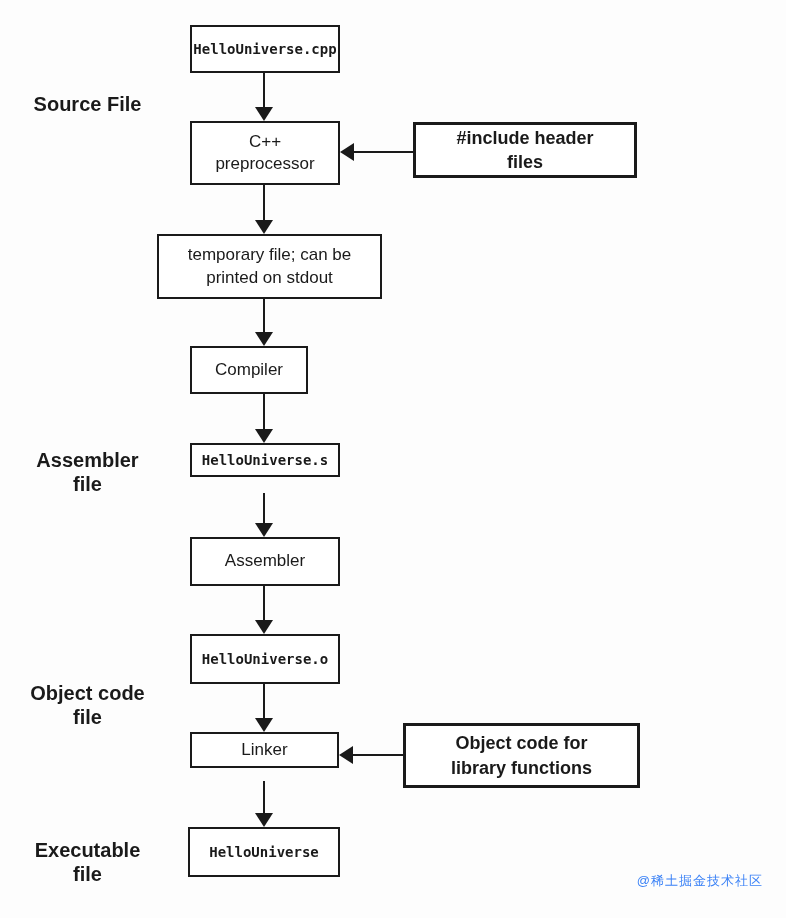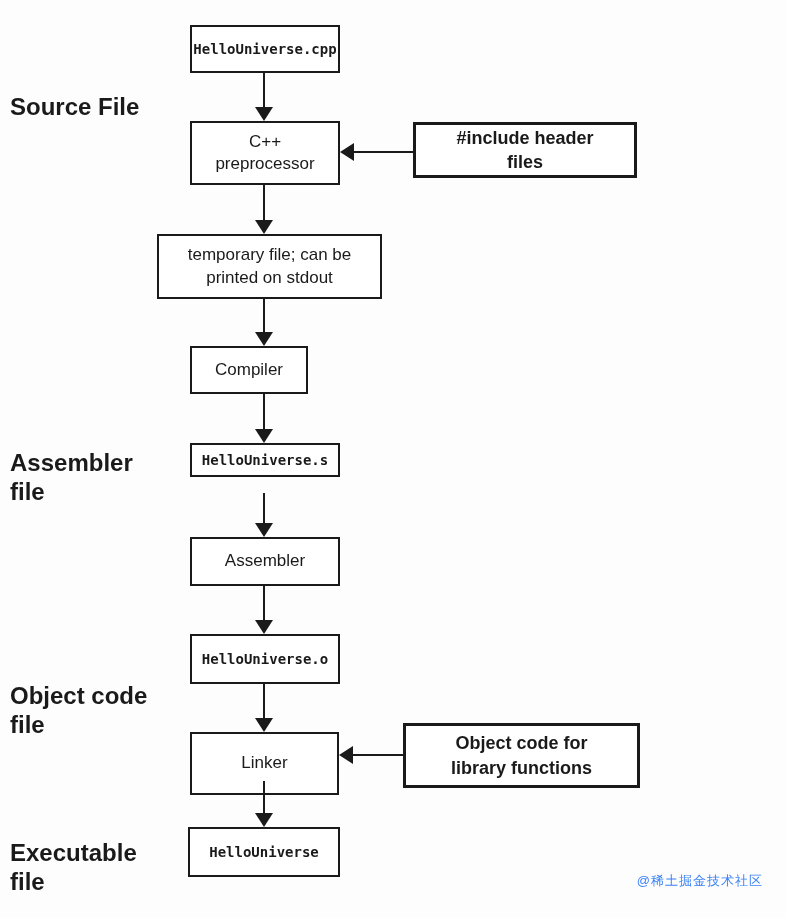--- a/index.html
+++ b/index.html
@@ -36,21 +36,22 @@
   .side {
     border-width: 3px;
     font-size: 18px;
     font-weight: bold;
     line-height: 1.35;
   }
   .stage-label {
     position: absolute;
     left: 10px;
     width: 155px;
-    font-size: 24px;
+    text-align: center;
+    font-size: 20px;
     font-weight: bold;
     white-space: pre-line;
     line-height: 1.22;
   }
   .vline {
     position: absolute;
     left: 263px;
     width: 2px;
     background: #1a1a1a;
   }
@@ -98,21 +99,21 @@
 
   <div class="node mono" style="left:190px; top:25px;  width:150px; height:48px;">HelloUniverse.cpp</div>
   <div class="node sans" style="left:190px; top:121px; width:150px; height:64px;">C++
 preprocessor</div>
   <div class="node sans" style="left:157px; top:234px; width:225px; height:65px;">temporary file; can be
 printed on stdout</div>
   <div class="node sans" style="left:190px; top:346px; width:118px; height:48px;">Compiler</div>
   <div class="node mono" style="left:190px; top:443px; width:150px; height:34px;">HelloUniverse.s</div>
   <div class="node sans" style="left:190px; top:537px; width:150px; height:49px;">Assembler</div>
   <div class="node mono" style="left:190px; top:634px; width:150px; height:50px;">HelloUniverse.o</div>
-  <div class="node sans" style="left:190px; top:732px; width:149px; height:63px;">Linker</div>
+  <div class="node sans" style="left:190px; top:732px; width:149px; height:36px;">Linker</div>
   <div class="node mono" style="left:188px; top:827px; width:152px; height:50px;">HelloUniverse</div>
 
   <div class="node side" style="left:413px; top:122px; width:224px; height:56px;">#include header
 files</div>
   <div class="node side" style="left:403px; top:723px; width:237px; height:65px;">Object code for
 library functions</div>
 
   <div class="vline" style="top:73px;  height:34px;"></div>
   <div class="vhead" style="top:107px;"></div>
 

